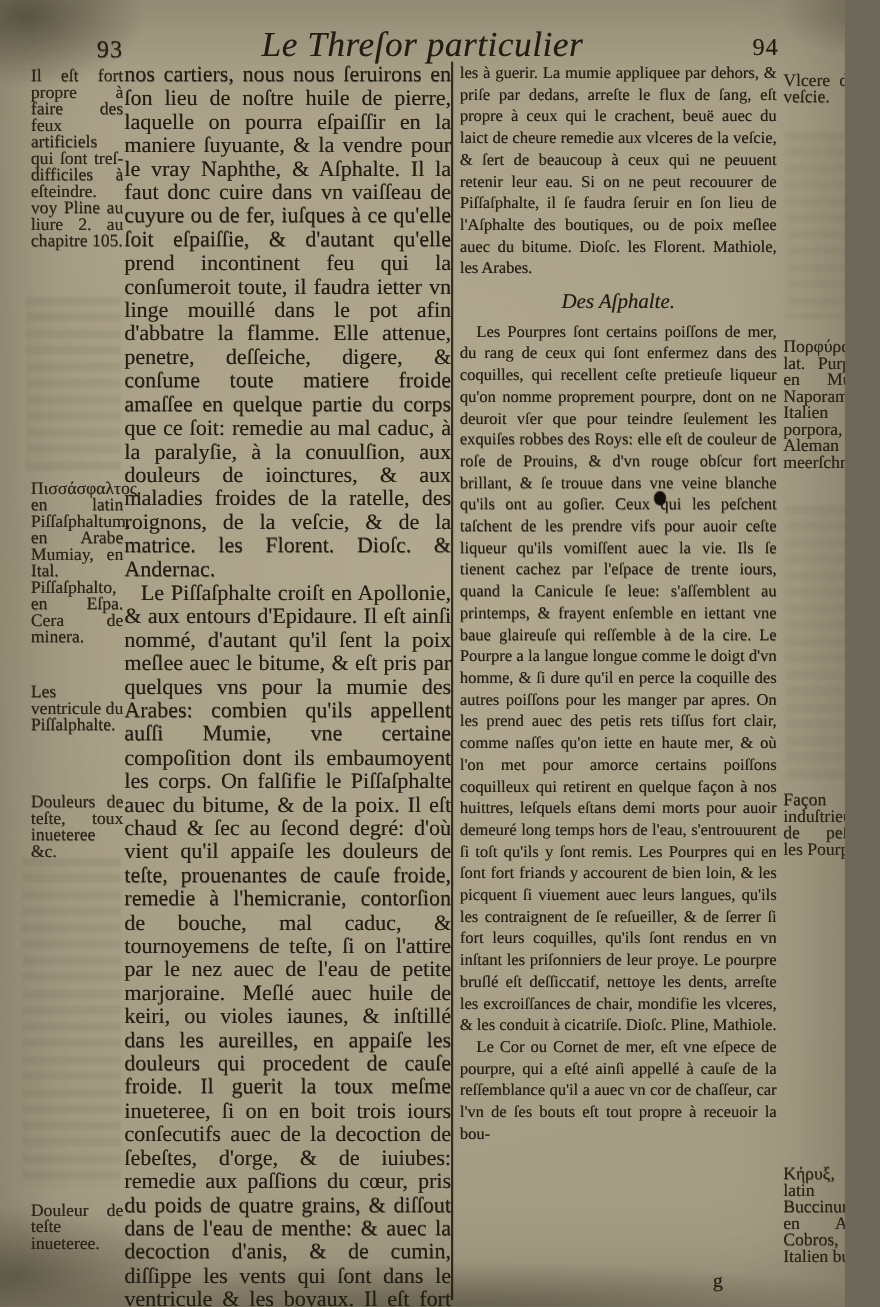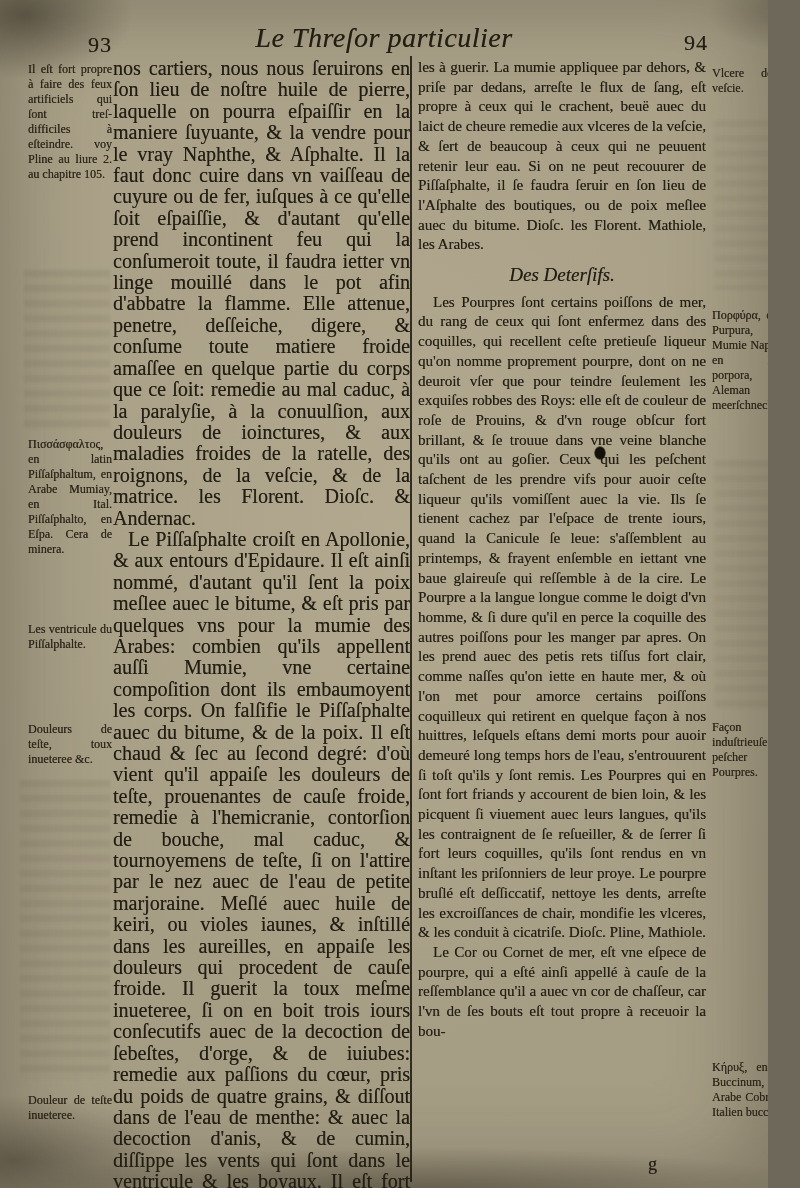--- a/index.html
+++ b/index.html
@@ -16,31 +16,31 @@
       linear-gradient(#aba289, #a59c84);
   }
   .page::after {
     content:""; position:absolute; inset:0; pointer-events:none;
     box-shadow: inset 0 0 85px 12px rgba(45,40,28,0.32);
   }
   .ink { text-shadow: 0.3px 0.3px 0.6px rgba(30,25,15,0.55); }
   .pagenum { position:absolute; font-size:22px; letter-spacing:1px; }
   .running-title {
     position:absolute; left:0; right:0; top:22px; text-align:center;
-    font-style:italic; font-size:28px; letter-spacing:0.5px;
+    font-style:italic; font-size:32px; letter-spacing:0.5px;
   }
   .divider { position:absolute; left:410px; top:56px; width:2px; height:1126px;
     background:rgba(22,18,11,0.82); }
   .col { position:absolute; text-align:justify; }
   .col-left { left:113px; top:58px; width:297px; font-size:20px; line-height:21.4px; }
   .col-right { left:418px; top:58px; width:288px; font-size:15px; line-height:19.7px; }
   .col p { margin:0; }
   .col p.ind { text-indent:15px; }
   .sect-head { text-align:center; font-style:italic; font-size:19px; margin:10px 0 8px 0; }
-  .note { position:absolute; width:84px; font-size:12px; line-height:15px;
+  .note { position:absolute; width:84px; font-size:16px; line-height:15px;
     text-align:justify; color:#2b2417; }
   .note-l { left:28px; }
   .note-r { left:712px; width:86px; }
   .catchword { position:absolute; left:648px; top:1154px; font-size:18px; }
   .bleed { position:absolute; opacity:0.45; filter:blur(1.6px); pointer-events:none;
     background:repeating-linear-gradient(180deg,
       rgba(70,60,40,0.22) 0px, rgba(70,60,40,0.22) 7px,
       rgba(70,60,40,0.05) 7px, rgba(70,60,40,0.05) 15px); }
   .blot { position:absolute; left:594px; top:446px; width:12px; height:14px;
     border-radius:50%;
@@ -68,21 +68,21 @@
   <div class="note note-r ink" style="top:720px;font-family:Liberation Serif, serif;">Façon induſtrieuſe de peſcher les Pourpres.</div>
   <div class="note note-r ink" style="top:1060px;">Κήρυξ, en latin Buccinum, en Arabe Cobros, en Italien bucci-</div>
 
   <div class="col col-left ink">
     <p>nos cartiers, nous nous ſeruirons en ſon lieu de noſtre huile de pierre, laquelle on pourra eſpaiſſir en la maniere ſuyuante, &amp; la vendre pour le vray Naphthe, &amp; Aſphalte. Il la faut donc cuire dans vn vaiſſeau de cuyure ou de fer, iuſques à ce qu'elle ſoit eſpaiſſie, &amp; d'autant qu'elle prend incontinent feu qui la conſumeroit toute, il faudra ietter vn linge mouillé dans le pot afin d'abbatre la flamme. Elle attenue, penetre, deſſeiche, digere, &amp; conſume toute matiere froide amaſſee en quelque partie du corps que ce ſoit: remedie au mal caduc, à la paralyſie, à la conuulſion, aux douleurs de ioinctures, &amp; aux maladies froides de la ratelle, des roignons, de la veſcie, &amp; de la matrice. les Florent. Dioſc. &amp; Andernac.</p>
     <p class="ind">Le Piſſaſphalte croiſt en Apollonie, &amp; aux entours d'Epidaure. Il eſt ainſi nommé, d'autant qu'il ſent la poix meſlee auec le bitume, &amp; eſt pris par quelques vns pour la mumie des Arabes: combien qu'ils appellent auſſi Mumie, vne certaine compoſition dont ils embaumoyent les corps. On falſifie le Piſſaſphalte auec du bitume, &amp; de la poix. Il eſt chaud &amp; ſec au ſecond degré: d'où vient qu'il appaiſe les douleurs de teſte, prouenantes de cauſe froide, remedie à l'hemicranie, contorſion de bouche, mal caduc, &amp; tournoyemens de teſte, ſi on l'attire par le nez auec de l'eau de petite marjoraine. Meſlé auec huile de keiri, ou violes iaunes, &amp; inſtillé dans les aureilles, en appaiſe les douleurs qui procedent de cauſe froide. Il guerit la toux meſme inueteree, ſi on en boit trois iours conſecutifs auec de la decoction de ſebeſtes, d'orge, &amp; de iuiubes: remedie aux paſſions du cœur, pris du poids de quatre grains, &amp; diſſout dans de l'eau de menthe: &amp; auec la decoction d'anis, &amp; de cumin, diſſippe les vents qui ſont dans le ventricule &amp; les boyaux. Il eſt fort bon d'en faire prendre à ceux qui ſont tombez de haut, &amp; le meſler auec de la caſſe, de la racine de garence, &amp; de la terre de Lemnos, ou bien de la Sigillee. Beu du poids de quatre grains auec de la decoction d'ache, &amp; de cumin, appaiſe le ſanglot, ou hocquet On en peut faire des Errhins (ou remedes qu'il faut prendre par le nez) auec du muſc, du camphre, du caſtoreum, &amp; de l'huile balanin, qui ſeront fort propres pour les douleurs de teſte inueterees, &amp; diffici-</p>
   </div>
 
   <div class="col col-right ink">
     <p>les à guerir. La mumie appliquee par dehors, &amp; priſe par dedans, arreſte le flux de ſang, eſt propre à ceux qui le crachent, beuë auec du laict de cheure remedie aux vlceres de la veſcie, &amp; ſert de beaucoup à ceux qui ne peuuent retenir leur eau. Si on ne peut recouurer de Piſſaſphalte, il ſe faudra ſeruir en ſon lieu de l'Aſphalte des boutiques, ou de poix meſlee auec du bitume. Dioſc. les Florent. Mathiole, les Arabes.</p>
-    <div class="sect-head">Des Deterſifs.</div>
+    <div class="sect-head">Des Aſphalte.</div>
     <p class="ind">Les Pourpres ſont certains poiſſons de mer, du rang de ceux qui ſont enfermez dans des coquilles, qui recellent ceſte pretieuſe liqueur qu'on nomme proprement pourpre, dont on ne deuroit vſer que pour teindre ſeulement les exquiſes robbes des Roys: elle eſt de couleur de roſe de Prouins, &amp; d'vn rouge obſcur fort brillant, &amp; ſe trouue dans vne veine blanche qu'ils ont au goſier. Ceux qui les peſchent taſchent de les prendre vifs pour auoir ceſte liqueur qu'ils vomiſſent auec la vie. Ils ſe tienent cachez par l'eſpace de trente iours, quand la Canicule ſe leue: s'aſſemblent au printemps, &amp; frayent enſemble en iettant vne baue glaireuſe qui reſſemble à de la cire. Le Pourpre a la langue longue comme le doigt d'vn homme, &amp; ſi dure qu'il en perce la coquille des autres poiſſons pour les manger par apres. On les prend auec des petis rets tiſſus fort clair, comme naſſes qu'on iette en haute mer, &amp; où l'on met pour amorce certains poiſſons coquilleux qui retirent en quelque façon à nos huittres, leſquels eſtans demi morts pour auoir demeuré long temps hors de l'eau, s'entrouurent ſi toſt qu'ils y ſont remis. Les Pourpres qui en ſont fort friands y accourent de bien loin, &amp; les picquent ſi viuement auec leurs langues, qu'ils les contraignent de ſe reſueiller, &amp; de ſerrer ſi fort leurs coquilles, qu'ils ſont rendus en vn inſtant les priſonniers de leur proye. Le pourpre bruſlé eſt deſſiccatif, nettoye les dents, arreſte les excroiſſances de chair, mondifie les vlceres, &amp; les conduit à cicatriſe. Dioſc. Pline, Mathiole.</p>
     <p class="ind">Le Cor ou Cornet de mer, eſt vne eſpece de pourpre, qui a eſté ainſi appellé à cauſe de la reſſemblance qu'il a auec vn cor de chaſſeur, car l'vn de ſes bouts eſt tout propre à receuoir la bou-</p>
   </div>
 
   <div class="catchword ink">g</div>
 
   <div class="blot"></div>
   <div class="bleed" style="left:24px; top:270px; width:86px; height:160px;"></div>
   <div class="bleed" style="left:20px; top:780px; width:90px; height:300px;"></div>
   <div class="bleed" style="left:714px; top:120px; width:80px; height:170px; opacity:0.3;"></div>

